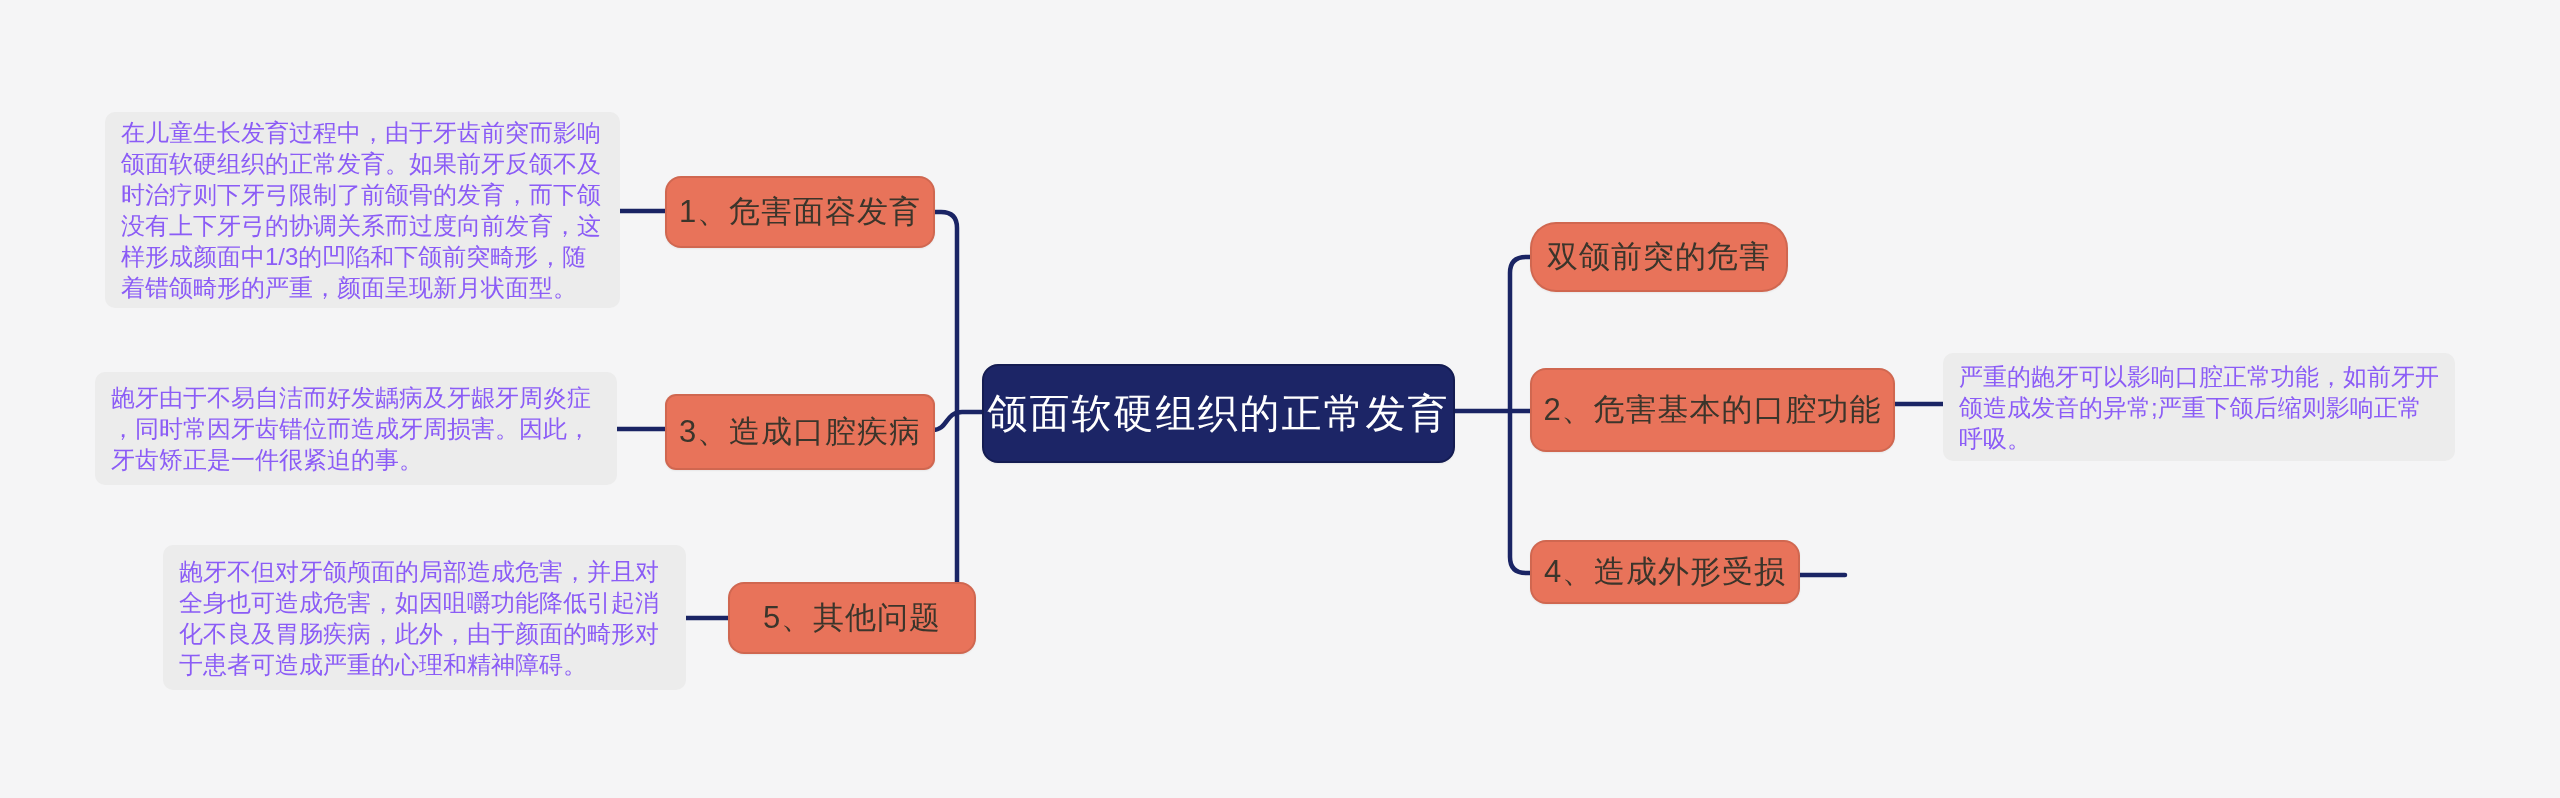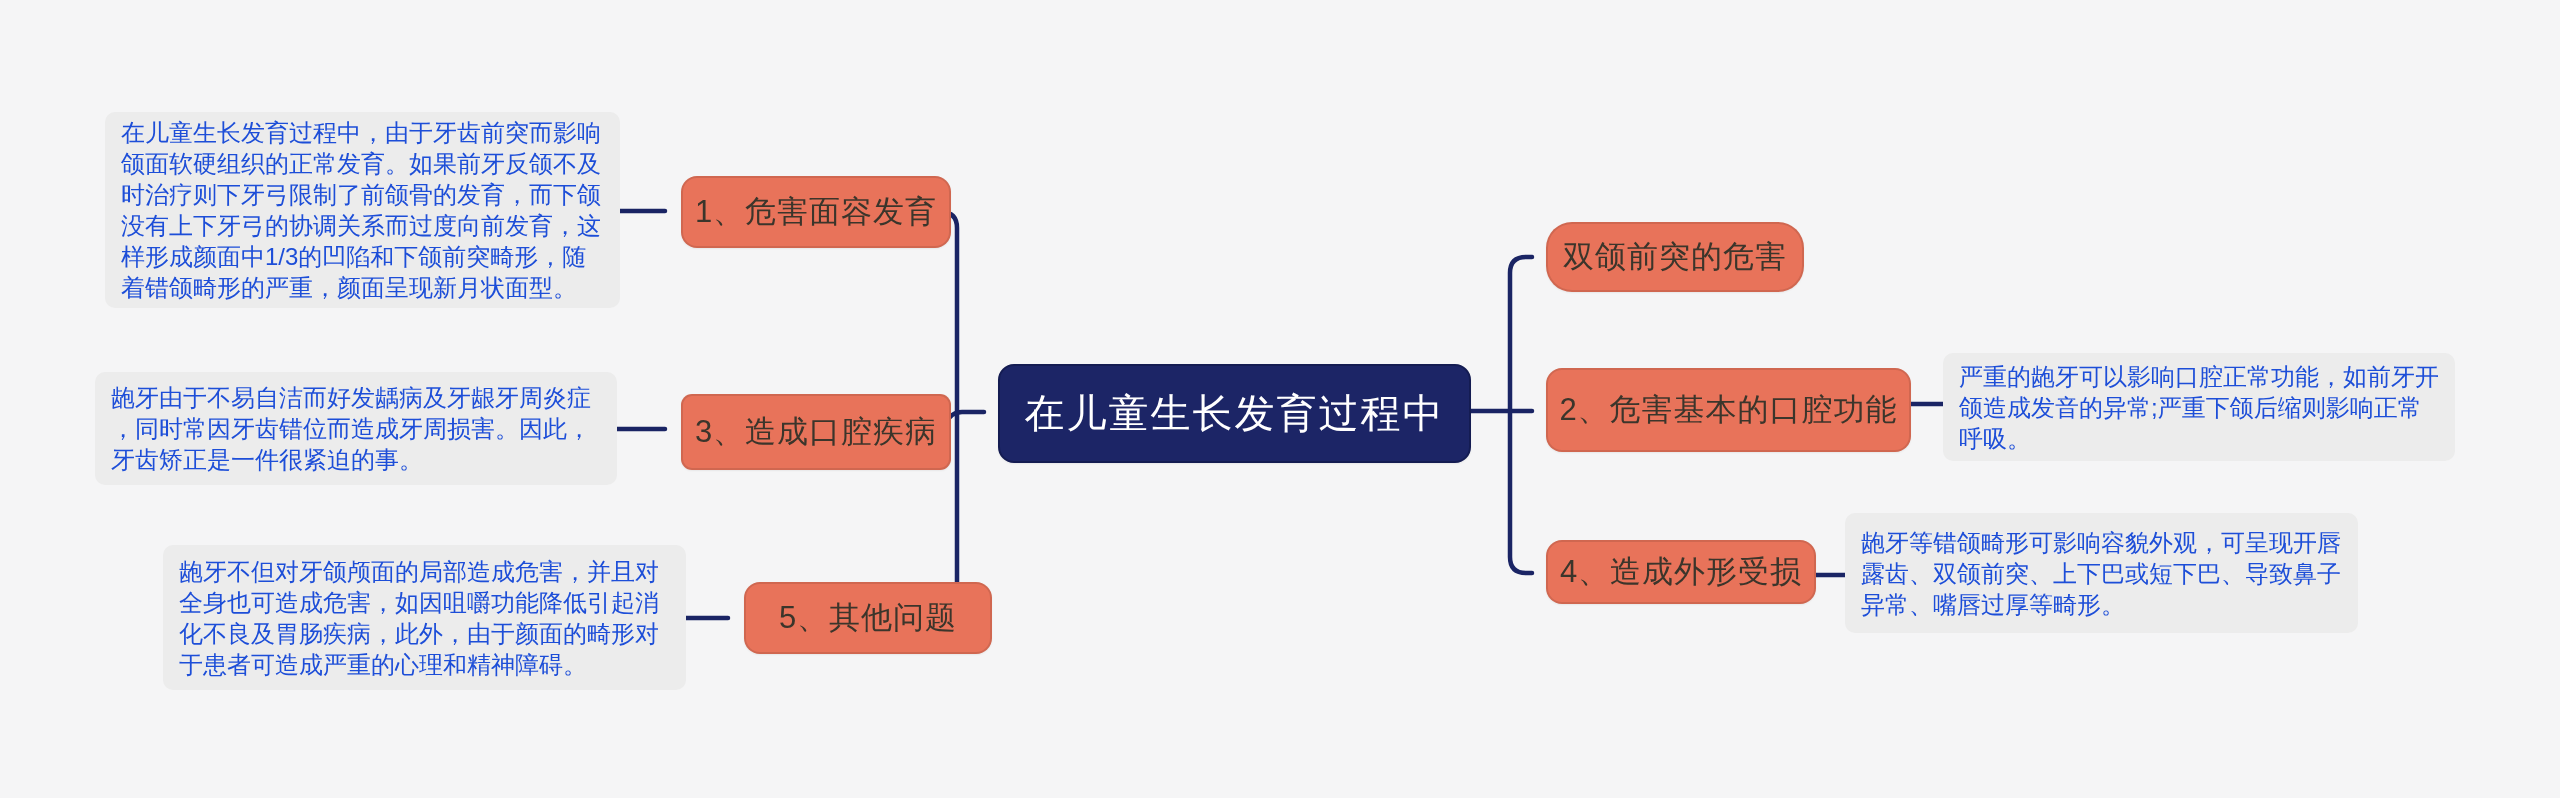--- a/index.html
+++ b/index.html
@@ -11,32 +11,31 @@
   .connectors{position:absolute;left:0;top:0;pointer-events:none;}
   .node{
     position:absolute;display:flex;align-items:center;justify-content:center;
     box-sizing:border-box;text-align:center;
     background:var(--salmon,#e8735a);
     border:2px solid rgba(0,0,0,0.10);
     border-radius:16px;
     color:#3b352b;font-size:31px;letter-spacing:1px;
     box-shadow:0 1px 2px rgba(0,0,0,0.06);
     cursor:default;
-    margin-left:16px;
   }
   .node.root{
     background:var(--navy,#1c2566);border:2px solid #141c52;
     color:#ffffff;font-size:40px;font-weight:500;letter-spacing:2px;
     border-radius:16px;
   }
   .note{
     position:absolute;box-sizing:border-box;
     background:var(--notebg,#ececec);
     border-radius:10px;
-    color:#1d4ed8;font-size:24px;line-height:31px;
+    color:#8b5cf6;font-size:24px;line-height:31px;
     padding:8px 16px;white-space:pre-line;
     display:flex;align-items:center;
   }
   
   .note-a{left:105px;top:112px;width:515px;height:196px;}
   .node-1{left:665px;top:176px;width:270px;height:72px;}
   .note-b{left:95px;top:372px;width:522px;height:113px;}
   .node-3{left:665px;top:394px;width:270px;height:76px;border-radius:11px;}
   .note-c{left:163px;top:545px;width:523px;height:145px;}
   .node-5{left:728px;top:582px;width:248px;height:72px;}
@@ -98,37 +97,32 @@
     <span>1、危害面容发育</span>
   </div>
   <div class="node node-3">
     <span>3、造成口腔疾病</span>
   </div>
   <div class="node node-5">
     <span>5、其他问题</span>
   </div>
 
   <div class="node root node-root">
-    <span>在儿童生长发育过程中</span>
+    <span>颌面软硬组织的正常发育</span>
   </div>
 
   <div class="node node-tr">
     <span>双颌前突的危害</span>
   </div>
   <div class="node node-2">
     <span>2、危害基本的口腔功能</span>
   </div>
   <div class="node node-4">
     <span>4、造成外形受损</span>
   </div>
 
   <div class="note note-d">
     <span>严重的龅牙可以影响口腔正常功能，如前牙开
 颌造成发音的异常;严重下颌后缩则影响正常
 呼吸。</span>
   </div>
-  <div class="note note-e">
-    <span>龅牙等错颌畸形可影响容貌外观，可呈现开唇
-露齿、双颌前突、上下巴或短下巴、导致鼻子
-异常、嘴唇过厚等畸形。</span>
-  </div>
 
 </div>
 
 </body></html>

